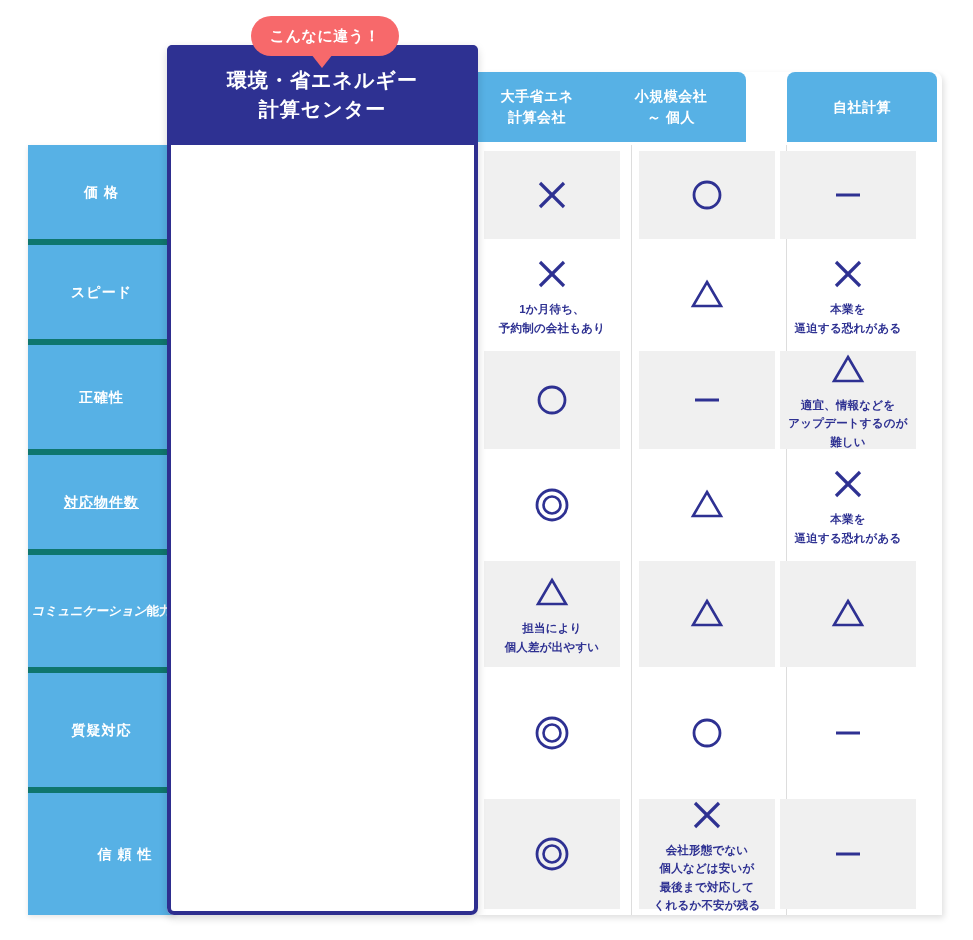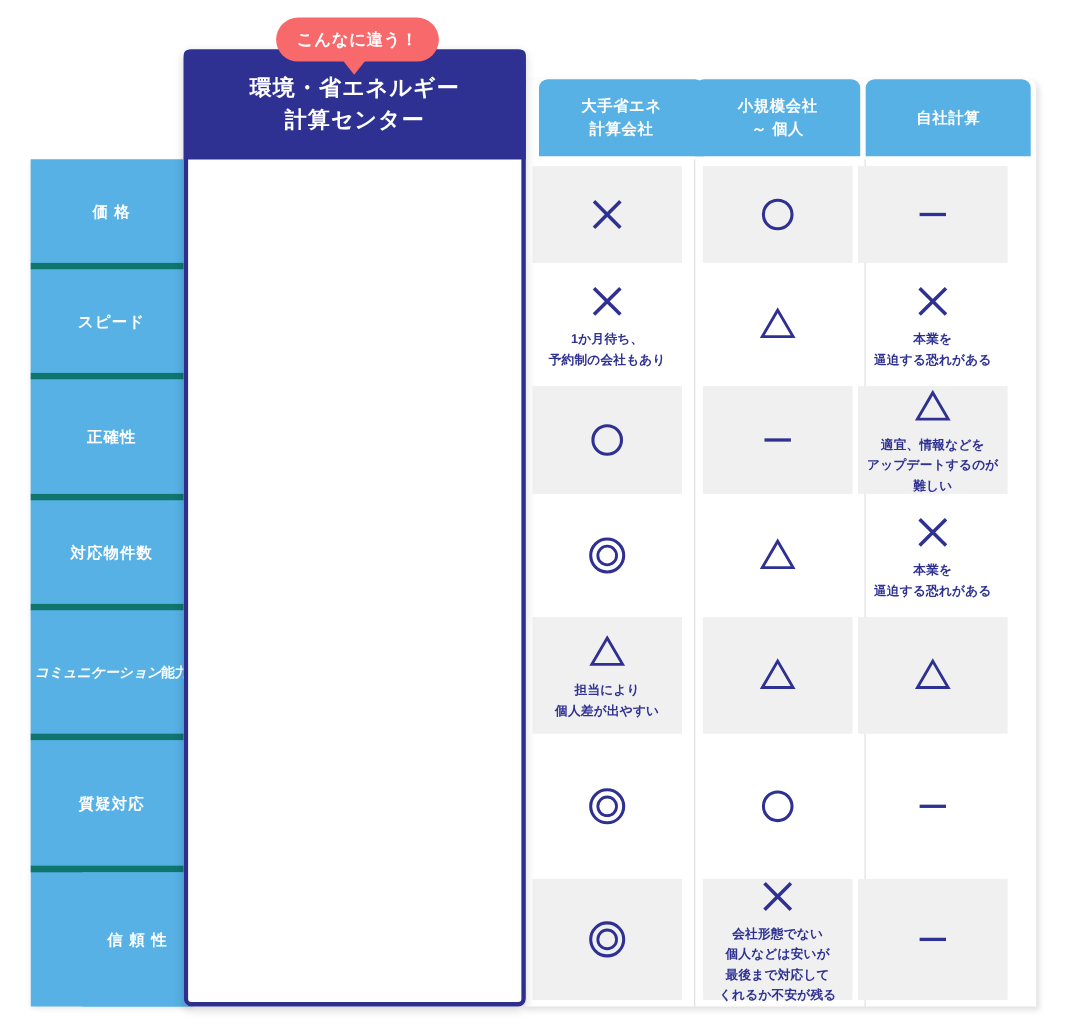--- a/index.html
+++ b/index.html
@@ -44,22 +44,22 @@
   }
 
   
   .col-head{
     position:absolute;top:72px;height:70px;
     background:#57b1e5;border-radius:8px 8px 0 0;
     display:flex;flex-direction:column;align-items:center;justify-content:center;
     color:#ffffff;font-size:14px;font-weight:bold;line-height:1.5;
     letter-spacing:.5px;text-align:center;z-index:10;box-sizing:border-box;
   }
-  .ch2{left:490px;width:150px;}
-  .ch3{left:632px;width:150px;}
+  .ch2{left:462px;width:150px;}
+  .ch3{left:596px;width:150px;}
   .ch4{left:787px;width:150px;}
 
   
   .lbl-col{position:absolute;left:28px;top:145px;width:147px;z-index:12;}
   .lbl{
     background:#57b1e5;color:#ffffff;
     display:flex;align-items:center;justify-content:center;
     font-size:14px;font-weight:bold;text-align:center;line-height:1.45;
     letter-spacing:1px;border-bottom:6px solid #0f766e;box-sizing:border-box;
   }
@@ -154,21 +154,21 @@
       <div class="lbl" style="height: 100px;">
         <span style="display: block;">価 格</span>
       </div>
       <div class="lbl" style="height: 100px;">
         <span style="display: block;">スピード</span>
       </div>
       <div class="lbl" style="height: 110px;">
         <span style="display: block;">正確性</span>
       </div>
       <div class="lbl" style="height: 100px;">
-        <span style="display: block;">対応物件数</span>
+        <span style="display: block; text-decoration: underline;">対応物件数</span>
       </div>
       <div class="lbl small" style="height: 118px;">
         <span style="display: block; font-style: italic;">コミュニケーション</span>
         <span style="display: block;">能力</span>
       </div>
       <div class="lbl" style="height: 120px;">
         <span style="display: block;">質疑対応</span>
       </div>
       <div class="lbl" style="height: 122px; margin-left: 47px;">
         <span style="display: block;">信 頼 性</span>

